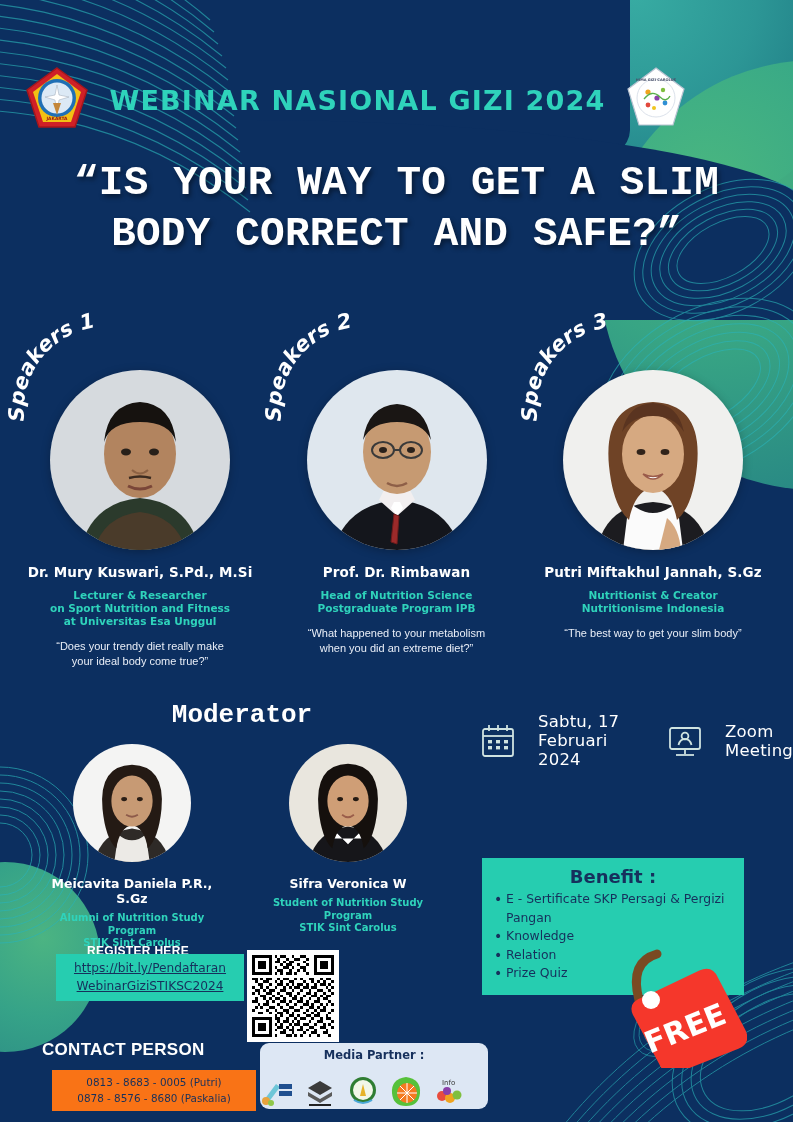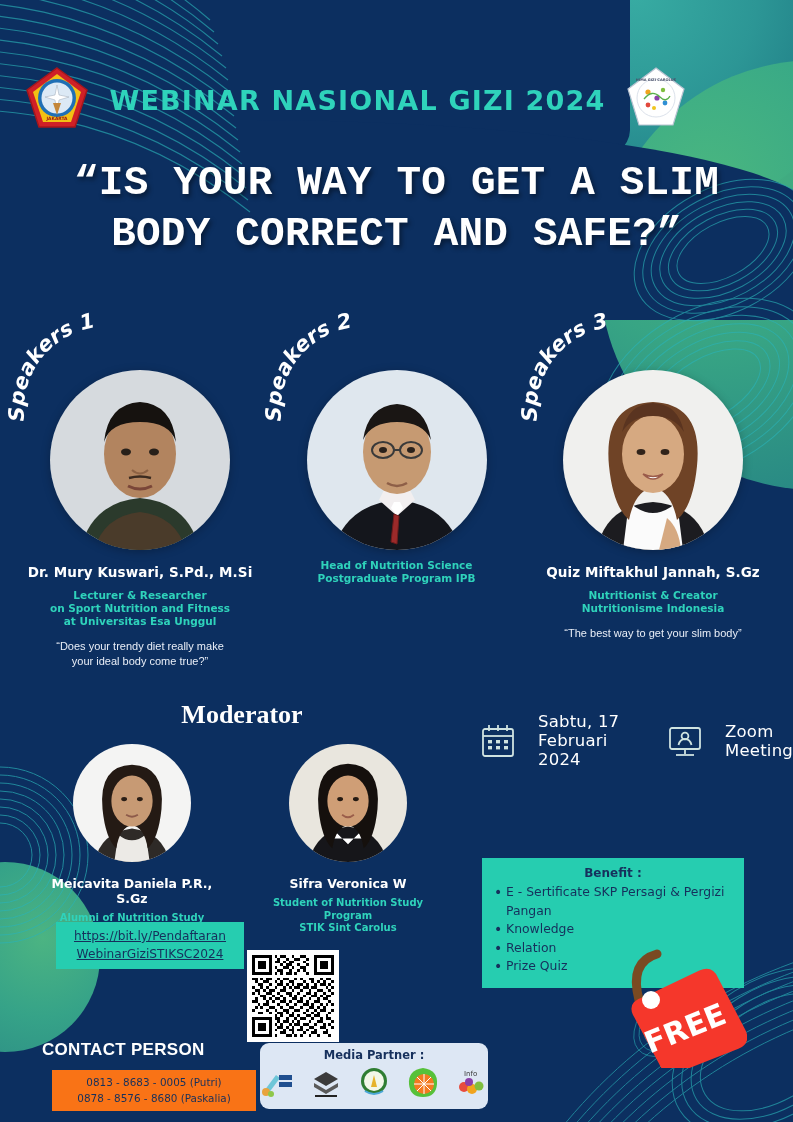--- a/index.html
+++ b/index.html
@@ -105,21 +105,21 @@
     font-family:"Liberation Sans", sans-serif;
   }
 
   
   .ph{ position:absolute; inset:0; }
 
   
   .mod-title{
     position:absolute; left:42px; top:700px; width:400px; text-align:center;
     color:#fff; font-size:26px; font-weight:700; z-index:5;
-    font-family:Liberation Serif, serif;
+    font-family:Liberation Mono, monospace;
   }
   .mods{
     position:absolute; left:30px; top:744px; width:420px; z-index:5;
     display:flex; justify-content:center; gap:46px;
   }
   .mod{ width:170px; text-align:center; }
   .mod-photo{
     width:118px; height:118px; border-radius:50%; margin:0 auto; overflow:hidden;
     position:relative;
   }
@@ -132,21 +132,21 @@
     font-family:"DejaVu Sans", sans-serif;
   }
 
   
   .reg-title{
     position:absolute; left:30px; top:944px; width:216px; text-align:center;
     color:#fff; font-size:12px; font-weight:700; letter-spacing:.3px; z-index:5;
     font-family:"Liberation Sans", sans-serif;
   }
   .reg-link{
-    position:absolute; left:56px; top:922px; width:188px; z-index:5;
+    position:absolute; left:56px; top:954px; width:188px; z-index:5;
     background:#26cdb0; color:#16305c; padding:6px 5px;
     text-align:center; font-size:12.2px; line-height:1.45;
     font-family:"DejaVu Sans", sans-serif;
   }
   .reg-link span{ text-decoration:underline; display:block; }
   .cp-title{
     position:absolute; left:42px; top:1040px; width:216px; 
     color:#fff; font-size:17px; font-weight:700; letter-spacing:.3px; z-index:5;
     font-family:"Liberation Sans", sans-serif;
   }
@@ -173,21 +173,21 @@
     color:#fff; font-size:16.5px; letter-spacing:.2px;
     font-family:"DejaVu Sans", sans-serif;
   }
 
   
   .benefit{
     position:absolute; left:482px; top:858px; width:262px; z-index:5;
     background:#26cdb0; color:#16305c; padding:8px 10px 12px;
     font-family:"DejaVu Sans", sans-serif;
   }
-  .benefit h3{ text-align:center; font-size:12px; font-weight:700; margin-bottom:3px; }
+  .benefit h3{ text-align:center; font-size:18px; font-weight:700; margin-bottom:3px; }
   .benefit ul{ list-style:none; }
   .benefit li{
     font-size:12.4px; line-height:1.5; padding-left:14px; position:relative;
   }
   .benefit li:before{
     content:"•"; position:absolute; left:2px; top:-1px; font-size:14px;
   }
 
   
   .freetag{ position:absolute; left:617px; top:938px; width:130px; height:130px; z-index:7; }
@@ -195,21 +195,21 @@
   
   .mp{
     position:absolute; left:260px; top:1043px; width:228px; height:66px;
     background:#dde7f4; border-radius:9px; z-index:5; padding-top:5px;
   }
   .mp h4{
     text-align:center; color:#16305c; font-size:11.5px; font-weight:700;
     font-family:"DejaVu Sans", sans-serif;
   }
   .mp-logos{
-    display:flex; justify-content:space-between; align-items:center; gap:9px; margin-top:3px;
+    display:flex; justify-content:flex-start; align-items:center; gap:9px; margin-top:12px;
   }
   .mp-logos > div{ width:34px; height:34px; position:relative; }
 </style>
 </head>
 <body>
 
 <div class="bg">
   <div class="tealcircle-tl"></div>
   <div class="greencircle-tr"></div>
   <div class="navy-overlay-top"></div>
@@ -388,23 +388,28 @@
         <g fill="none" stroke="#3a3a3a" stroke-width="2">
           <ellipse cx="76" cy="80" rx="11" ry="8"></ellipse>
             <ellipse cx="104" cy="80" rx="11" ry="8"></ellipse>
           <line x1="87" y1="80" x2="93" y2="80"></line>
         </g>
         <ellipse cx="76" cy="80" rx="4" ry="3" fill="#2a211b"></ellipse>
         <ellipse cx="104" cy="80" rx="4" ry="3" fill="#2a211b"></ellipse>
         <path d="M80 113 q10 6 20 0" fill="none" stroke="#8e5f47" stroke-width="2.6"></path>
       </svg>
     </div>
+    <div class="spk-name">Prof. Dr. Rimbawan</div>
     <div class="spk-role">
       <div>Head of Nutrition Science</div>
       <div>Postgraduate Program IPB</div>
+    </div>
+    <div class="spk-quote">
+      <div>“What happened to your metabolism</div>
+      <div>when you did an extreme diet?”</div>
     </div>
   </div>
 
   <div class="spk">
     <div class="spk-badge">
       <svg width="170" height="95" viewBox="0 0 170 95">
         <defs>
             <path id="arc3" d="M6,92 A84,84 0 0 1 150,16"></path>
           </defs>
         <text><textPath href="#arc3" startOffset="4%">Speakers 3</textPath></text>
@@ -417,21 +422,21 @@
         <path d="M66 132 q24 22 48 0 l6 48 l-60 0 Z" fill="#fbfbfb"></path>
         <path d="M46 96 q-6 -62 44 -64 q50 2 44 64 q-4 40 -20 54 q-6 -30 -24 -32 q-18 2 -24 32 q-16 -14 -20 -54 Z" fill="#6f4326"></path>
         <ellipse cx="90" cy="84" rx="31" ry="39" fill="#d6a981"></ellipse>
         <path d="M59 62 q6 -28 31 -29 q25 1 31 29 q-10 -16 -31 -16 q-21 0 -31 16 Z" fill="#5a3420"></path>
         <ellipse cx="78" cy="82" rx="4.4" ry="3" fill="#30231a"></ellipse>
         <ellipse cx="102" cy="82" rx="4.4" ry="3" fill="#30231a"></ellipse>
         <path d="M80 104 q10 10 20 0 q-10 5 -20 0" fill="#ffffff" stroke="#9a5b4a" stroke-width="1.6"></path>
         <path d="M104 148 q12 10 14 32 l-22 0 Z" fill="#d6a981"></path>
       </svg>
     </div>
-    <div class="spk-name">Quiz Miftakhul Jannah, S.Gz</div>
+    <div class="spk-name">Putri Miftakhul Jannah, S.Gz</div>
     <div class="spk-role">
       <div>Nutritionist &amp; Creator</div>
       <div>Nutritionisme Indonesia</div>
     </div>
     <div class="spk-quote">
       <div>“The best way to get your slim body”</div>
     </div>
   </div>
 </div>
 

